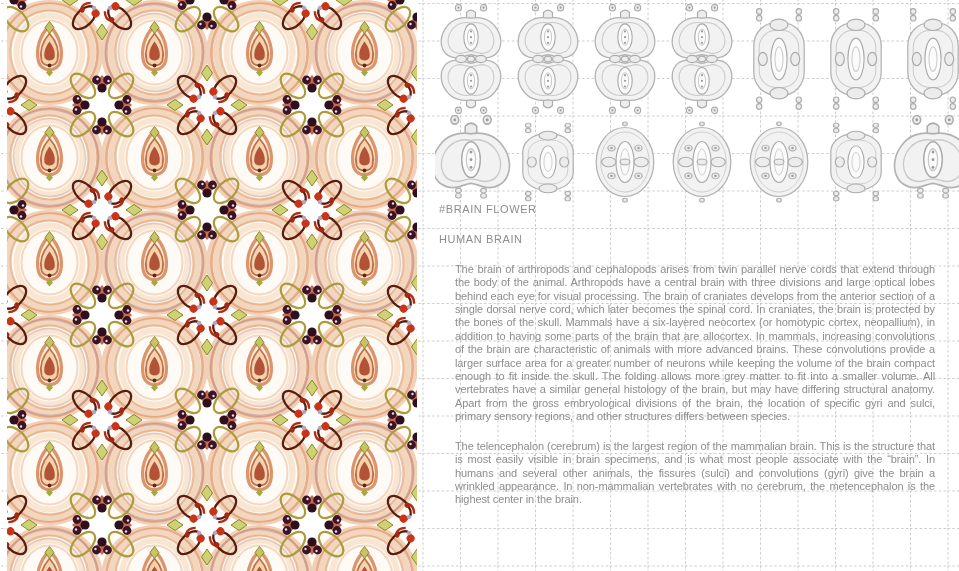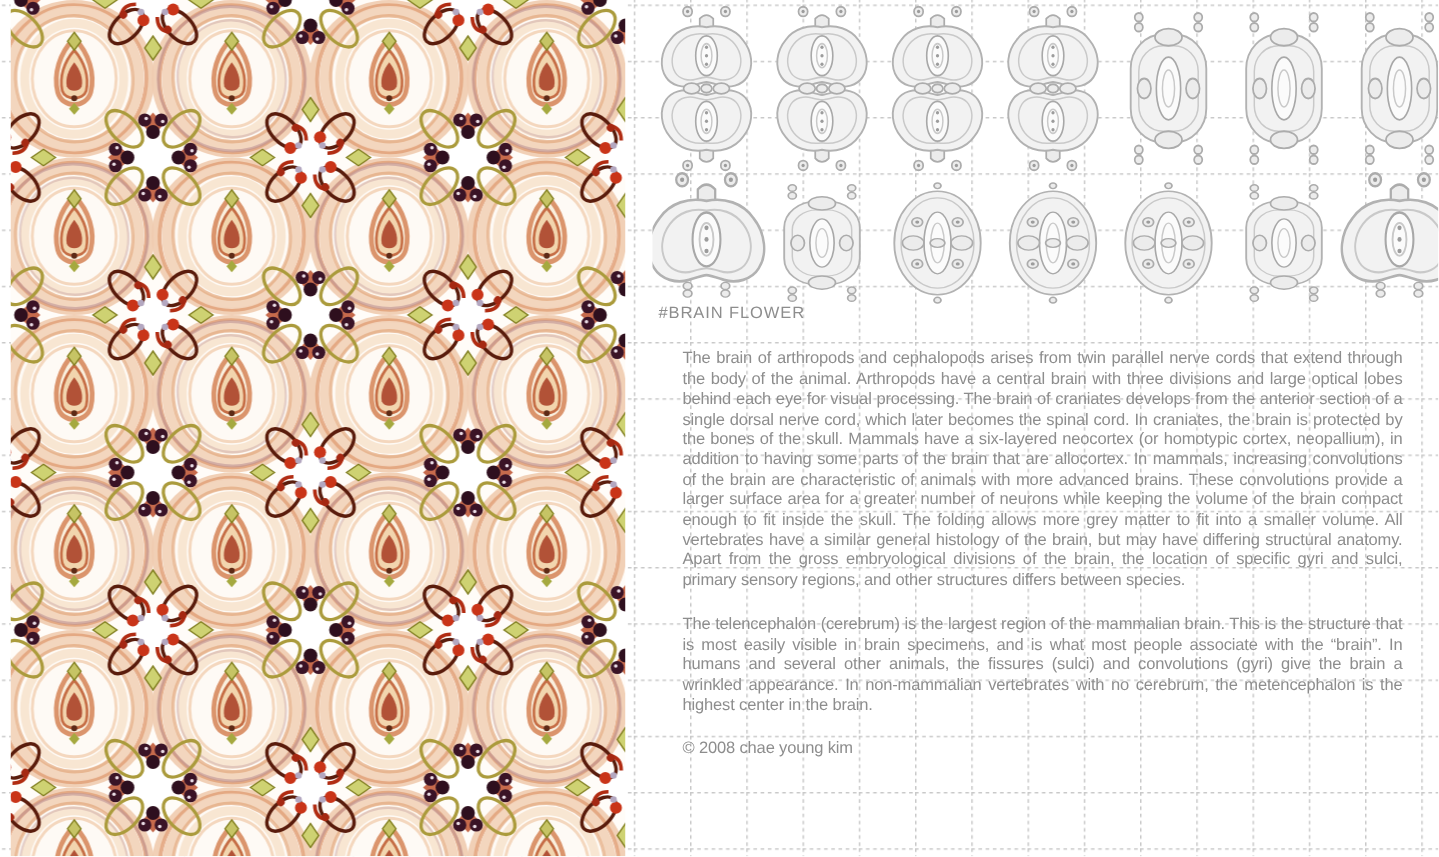--- a/index.html
+++ b/index.html
@@ -223,18 +223,18 @@
     <use href="#tC" xlink:href="#tC" transform="translate(77,118) scale(0.9,0.7333)"></use>
     <use href="#tB" xlink:href="#tB" transform="translate(154,118) scale(0.9,0.7333)"></use>
     <use href="#tB" xlink:href="#tB" transform="translate(231,118) scale(0.9,0.7333)"></use>
     <use href="#tB" xlink:href="#tB" transform="translate(308,118) scale(0.9,0.7333)"></use>
     <use href="#tC" xlink:href="#tC" transform="translate(385,118) scale(0.9,0.7333)"></use>
     <use href="#tD" xlink:href="#tD" transform="translate(462,118) scale(0.9,0.7333)"></use>
   </svg>
 
   <div class="txt">
     <div class="title">#BRAIN FLOWER</div>
+    <div class="heading">HUMAN BRAIN</div>
     <p>The brain of arthropods and cephalopods arises from twin parallel nerve cords that extend through the body of the animal. Arthropods have a central brain with three divisions and large optical lobes behind each eye for visual processing. The brain of craniates develops from the anterior section of a single dorsal nerve cord, which later becomes the spinal cord. In craniates, the brain is protected by the bones of the skull. Mammals have a six-layered neocortex (or homotypic cortex, neopallium), in addition to having some parts of the brain that are allocortex. In mammals, increasing convolutions of the brain are characteristic of animals with more advanced brains. These convolutions provide a larger surface area for a greater number of neurons while keeping the volume of the brain compact enough to fit inside the skull. The folding allows more grey matter to fit into a smaller volume. All vertebrates have a similar general histology of the brain, but may have differing structural anatomy. Apart from the gross embryological divisions of the brain, the location of specific gyri and sulci, primary sensory regions, and other structures differs between species.</p>
     <p>The telencephalon (cerebrum) is the largest region of the mammalian brain. This is the structure that is most easily visible in brain specimens, and is what most people associate with the “brain”. In humans and several other animals, the fissures (sulci) and convolutions (gyri) give the brain a wrinkled appearance. In non-mammalian vertebrates with no cerebrum, the metencephalon is the highest center in the brain.</p>
-    <p class="copyright">© 2008 chae young kim</p>
   </div>
 
 </div>
 
 </body></html>

